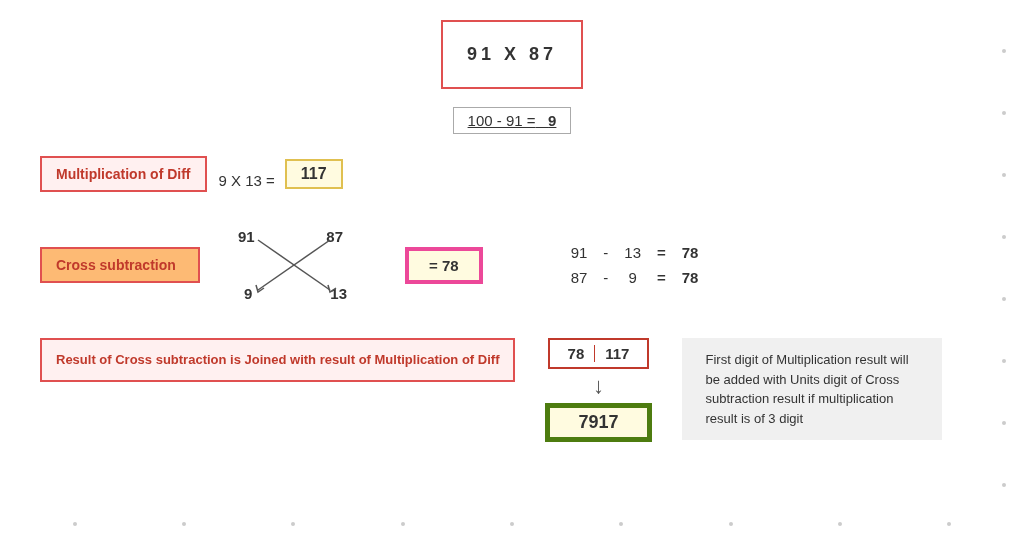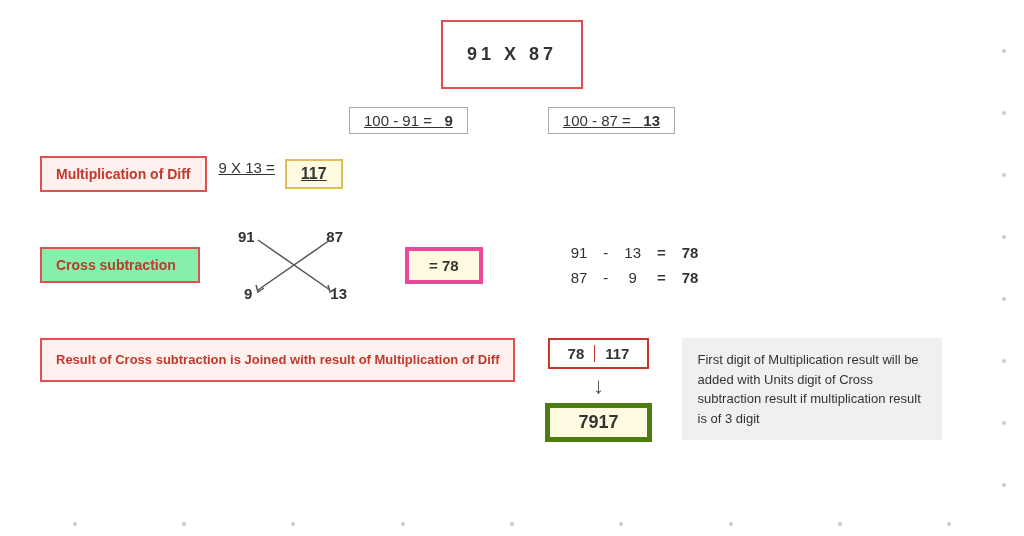--- a/index.html
+++ b/index.html
@@ -68,43 +68,42 @@
       border: 2px solid #e05050;
       background: #fff0f0;
       padding: 8px 14px;
       color: #c0392b;
       font-size: 14px;
       font-weight: bold;
       min-width: 160px;
     }
     .mult-expr {
       display: flex;
-      align-items: flex-start;
+      align-items: flex-end;
       gap: 10px;
       font-size: 15px;
-      text-decoration: underline;
     }
     .mult-result-box {
       border: 2px solid #e0c050;
       background: #fffbe0;
       padding: 4px 14px;
       font-weight: bold;
       font-size: 16px;
     }
 
     
     .cross-row {
       display: flex;
       align-items: center;
       gap: 20px;
       margin-bottom: 28px;
     }
     .label-box-pink {
       border: 2px solid #e05050;
-      background: #86efac;
+      background: #fdba74;
       padding: 8px 14px;
       color: #c0392b;
       font-size: 14px;
       font-weight: bold;
       min-width: 160px;
     }
     .cross-diagram {
       position: relative;
       width: 145px;
       height: 90px;
@@ -186,21 +185,21 @@
     }
     .final-result-box {
       border: 5px solid #4d7c0f;
       background: #fffbe0;
       padding: 4px 28px;
       font-size: 18px;
       font-weight: bold;
     }
     .note-box {
       background: #f0f0f0;
-      padding: 12px 16px;
+      padding: 12px 24px;
       font-size: 13px;
       color: #333;
       max-width: 260px;
       line-height: 1.5;
     }
 
     
     .dots-right {
       position: absolute;
       right: 18px;
@@ -233,26 +232,20 @@
 
   <div class="top-expression">
     <div class="expr-box">91  X  87</div>
   </div>
 
   <div class="subtraction-row">
     <div class="sub-item">
       <div class="sub-box">
         <span>100  -  91  =</span>
         &nbsp;&nbsp;<span class="sub-result">9</span>
-      </div>
-    </div>
-    <div class="sub-item">
-      <div class="sub-box">
-        <span>100  -  87  =</span>
-        &nbsp;&nbsp;<span class="sub-result">13</span>
       </div>
     </div>
   </div>
 
   <div class="mult-row">
     <div class="label-box-red">Multiplication of Diff</div>
     <div class="mult-expr">
       <span>9 X 13  =</span>
       <div class="mult-result-box">117</div>
     </div>

